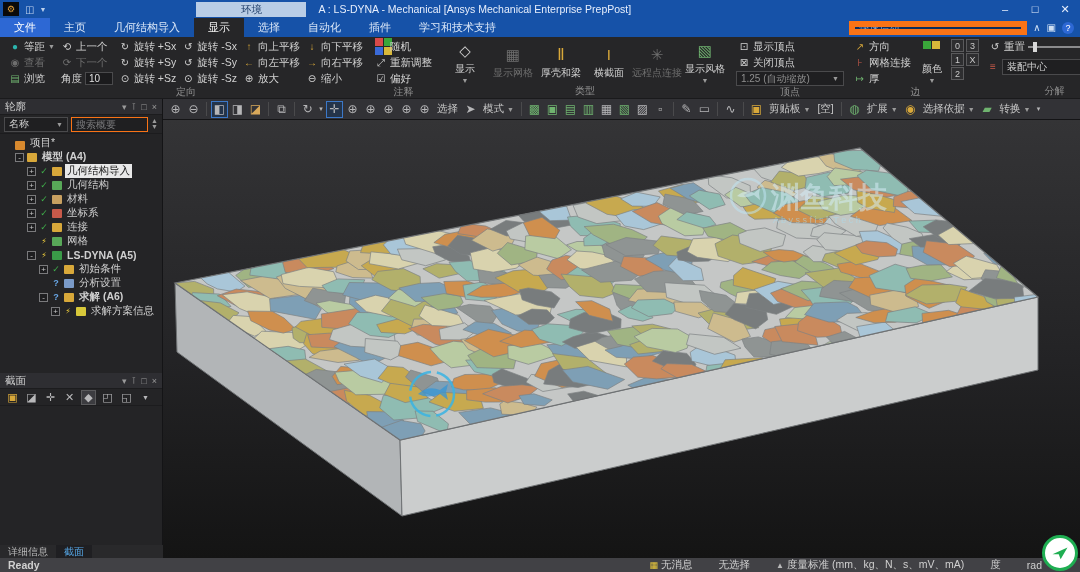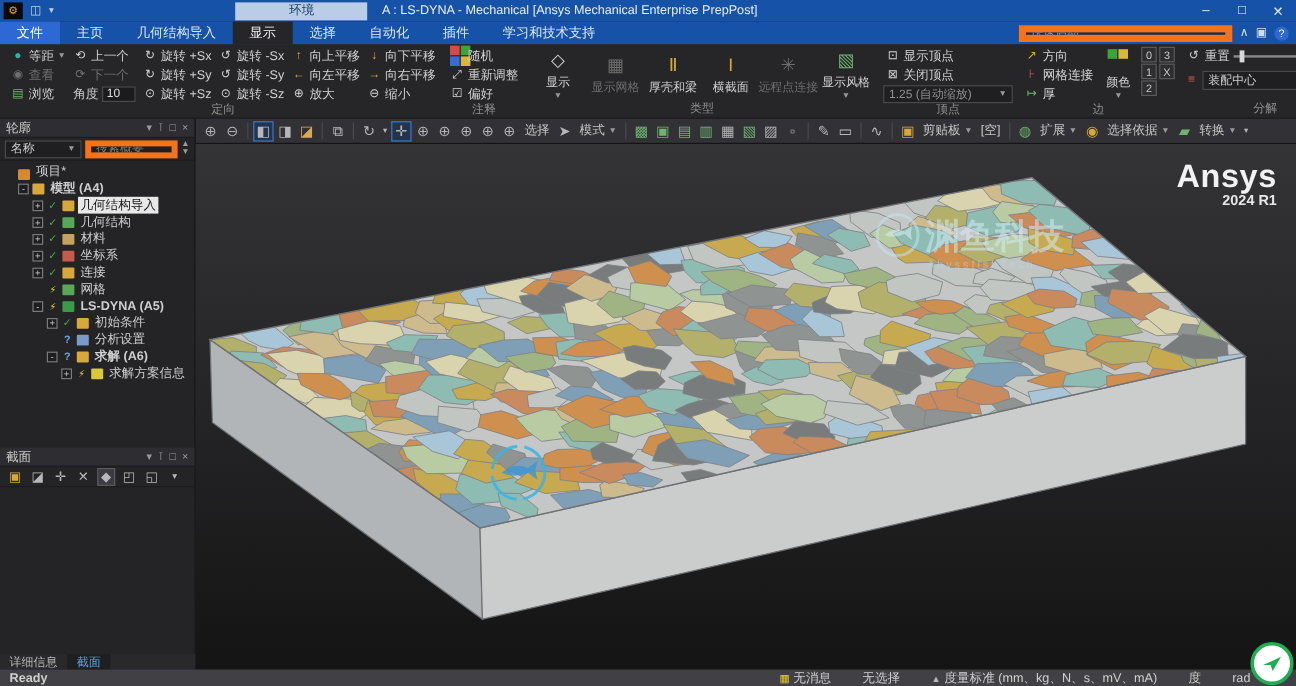--- a/index.html
+++ b/index.html
@@ -61,21 +61,21 @@
   .glab { color:#c8c8c8; font-size:10.5px; padding:0 3px; display:flex; align-items:center; gap:3px; white-space:nowrap; }
   .tsep { width:1px; height:14px; background:#4a4a4c; margin:0 3px; }
 
   
   .leftcol { position:absolute; left:0; top:99px; width:163px; height:459px; background:#242426; border-right:1px solid #141416; }
   .phead { height:16px; background:#2e2e32; display:flex; align-items:center; padding:0 5px; color:#cfcfcf; font-size:10.5px; border-bottom:1px solid #1c1c1e; }
   .phead .hicons { margin-left:auto; display:flex; gap:5px; color:#9a9a9a; font-size:9px; }
   .searchrow { height:19px; display:flex; align-items:center; gap:3px; padding:2px 4px; border-bottom:1px solid #1c1c1e; }
   .nsel { width:64px; height:15px; background:#1f1f21; border:1px solid #4a4a4c; color:#cfcfcf; font-size:10px; display:flex; align-items:center; padding:0 4px; }
   .nsel .cv { margin-left:auto; font-size:7px; color:#9a9a9a; }
-  .searchrow input { flex:1; min-width:0; height:15px; background:#1f1f21; border:5px solid #f97316; color:#cfcfcf; font-size:10px; padding:0 4px; font-family:inherit; }
+  .searchrow input { flex:1; min-width:0; height:15px; background:#1f1f21; border:1px solid #f97316; color:#cfcfcf; font-size:10px; padding:0 4px; font-family:inherit; }
   .searchrow input::placeholder { color:#7c7c7e; }
   .tree { height:239px; overflow:hidden; padding-top:2px; }
   .tree-row { display:flex; align-items:center; height:14px; gap:3px; color:#cfcfcf; white-space:nowrap; font-size:10.5px; }
   .tree-row .exp { width:9px; height:9px; border:1px solid #7a7a7c; background:#1e1e20; color:#c8c8c8; font-size:8px; line-height:7px; text-align:center; flex:none; }
   .tree-row .exp.none { border:none; background:none; }
   .tree-row .st { width:10px; text-align:center; font-size:9px; flex:none; }
   .st.check { color:#3fae4a; } .st.bolt { color:#e8c83c; font-size:8px; } .st.quest { color:#6aa8e8; font-weight:bold; }
   .tico { width:10px; height:9px; border-radius:1px; flex:none; }
   .tlb { padding:0 2px; }
   .tlb.b { font-weight:bold; }
@@ -853,24 +853,20 @@
         <path d="M255 274 q10 -9 22 -4 l8 -6 l-2 8 l2 8 l-8 -6 q-12 5 -22 0 z" fill="#3896d4" opacity="0.9"></path>
       </g>
 
       <g opacity="0.55">
         <circle cx="585" cy="76" r="17" fill="none" stroke="#bfe4f2" stroke-width="2.5"></circle>
         <path d="M574 76 q8 -7 17 -3 l6 -5 l-1 6 l1 6 l-6 -5 q-9 4 -17 1 z" fill="#d8eef8"></path>
         <text x="608" y="87" font-size="29" font-weight="bold" fill="#d4ecf6">渊鱼科技</text>
         <text x="610" y="103" font-size="9" fill="#a8dcf0">A b y s s f i s h   T e c h</text>
       </g>
     </svg>
-    <div class="ansyslogo">
-      <div class="l1">Ansys</div>
-      <div class="l2">2024 R1</div>
-    </div>
   </div>
 
   <div class="statusbar">
     <span style="font-weight:bold">Ready</span>
     <span class="right">
       <span><span class="sbic">▦</span><span>无消息</span></span>
       <span>无选择</span>
       <span><span style="color:#b8b8b8;font-size:8px;margin-right:3px">▲</span><span>度量标准 (mm、kg、N、s、mV、mA)</span></span>
       <span>度</span>
       <span>rad</span>

